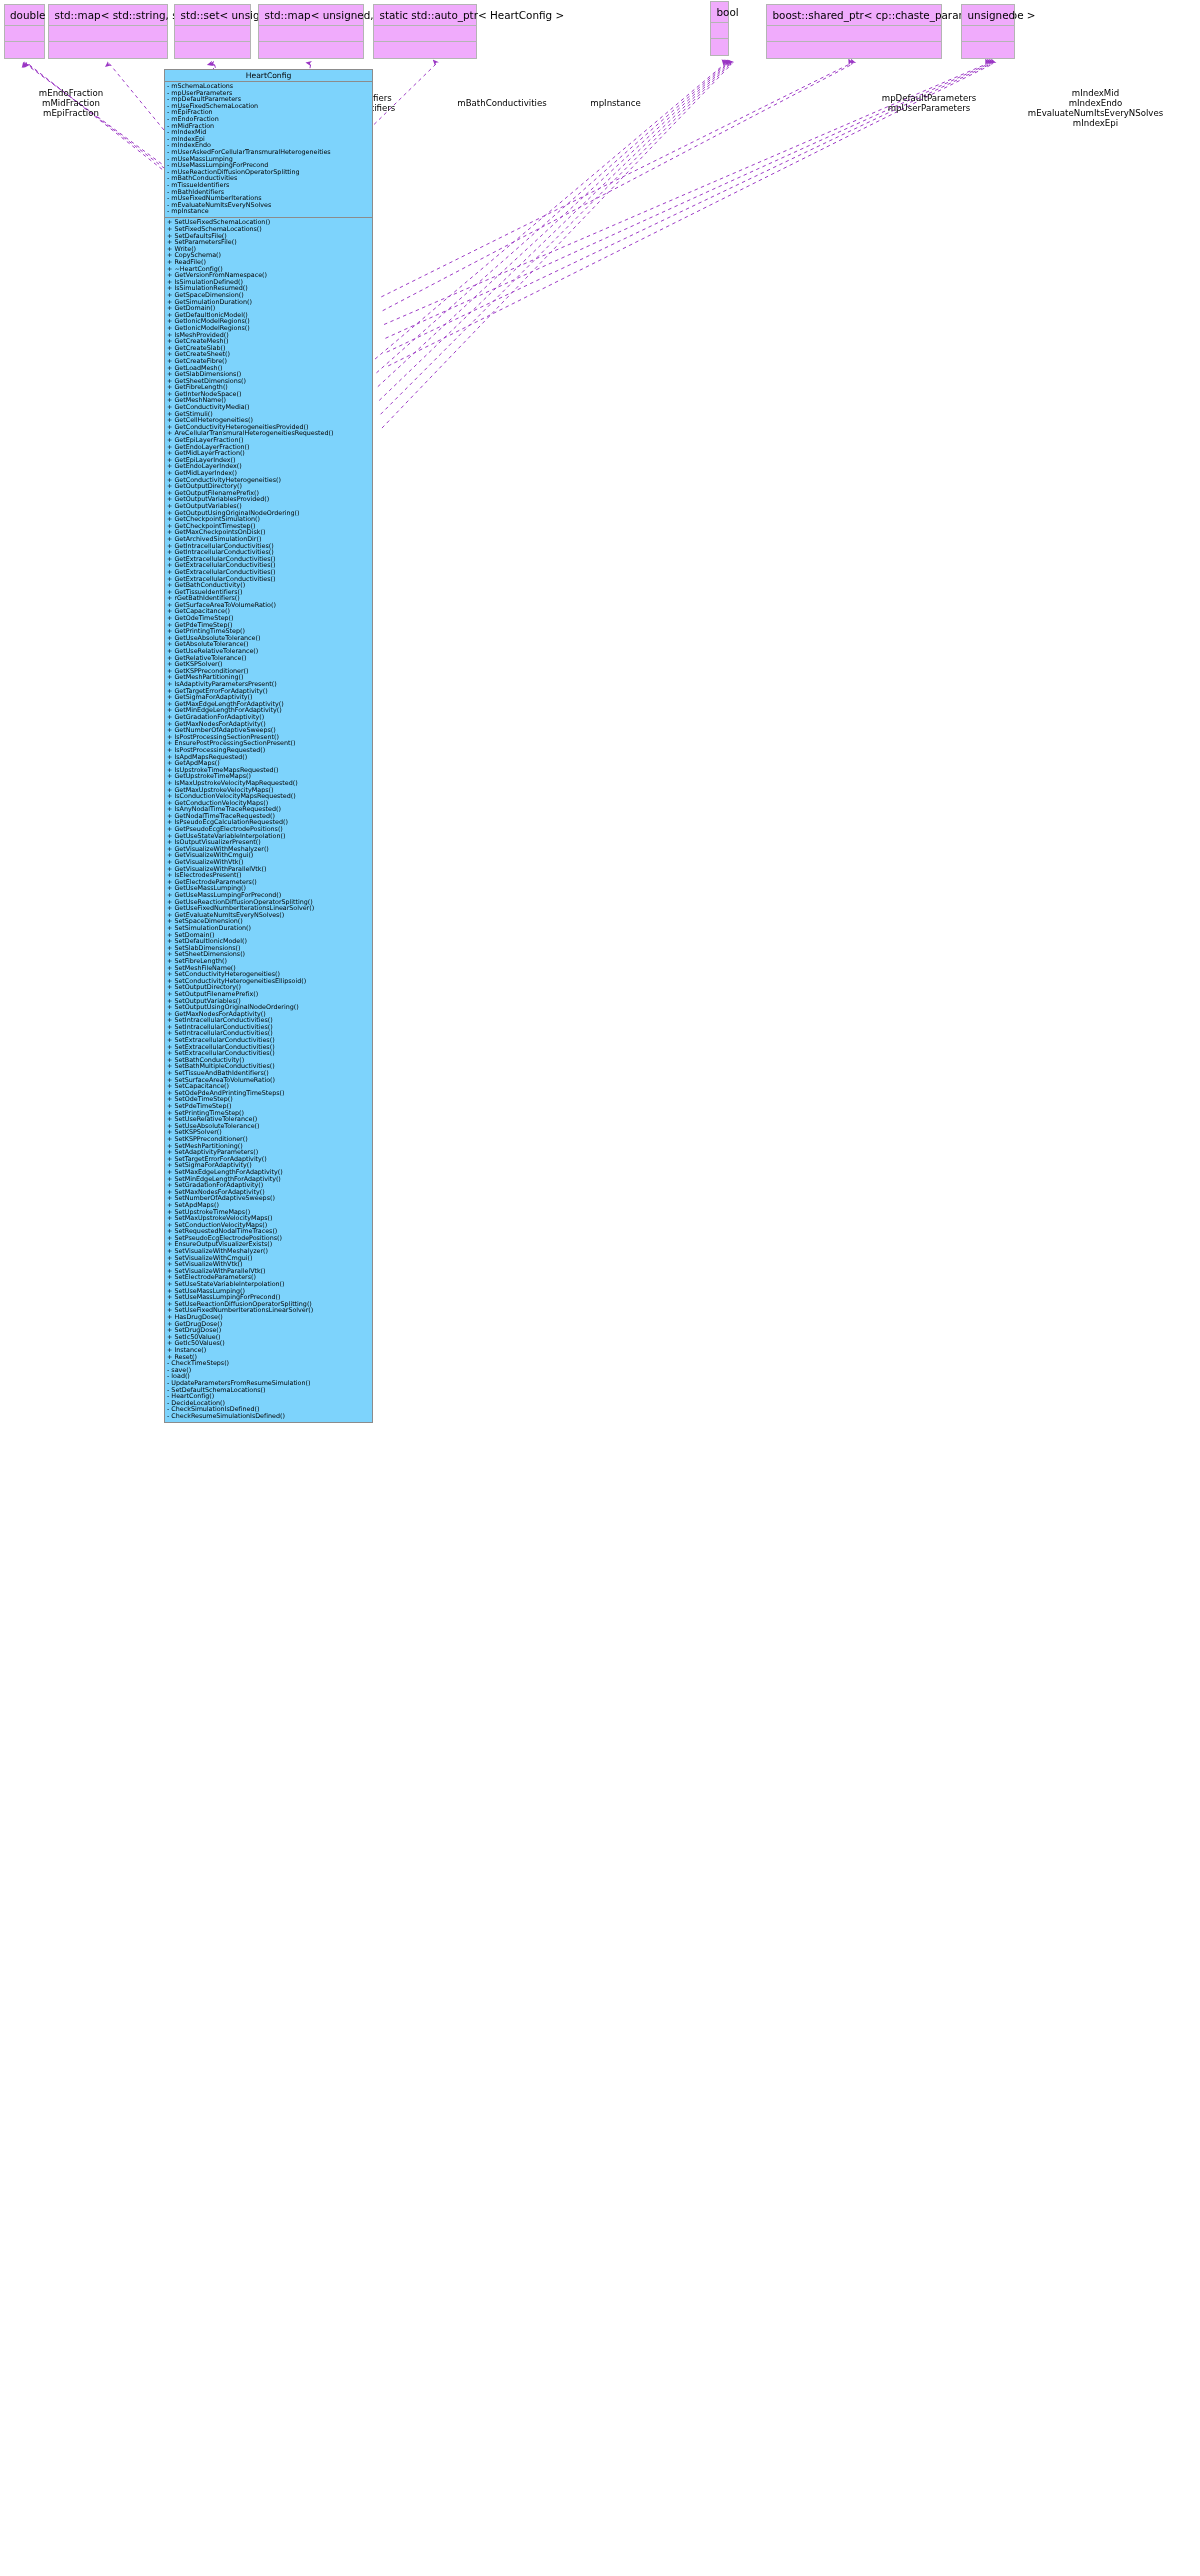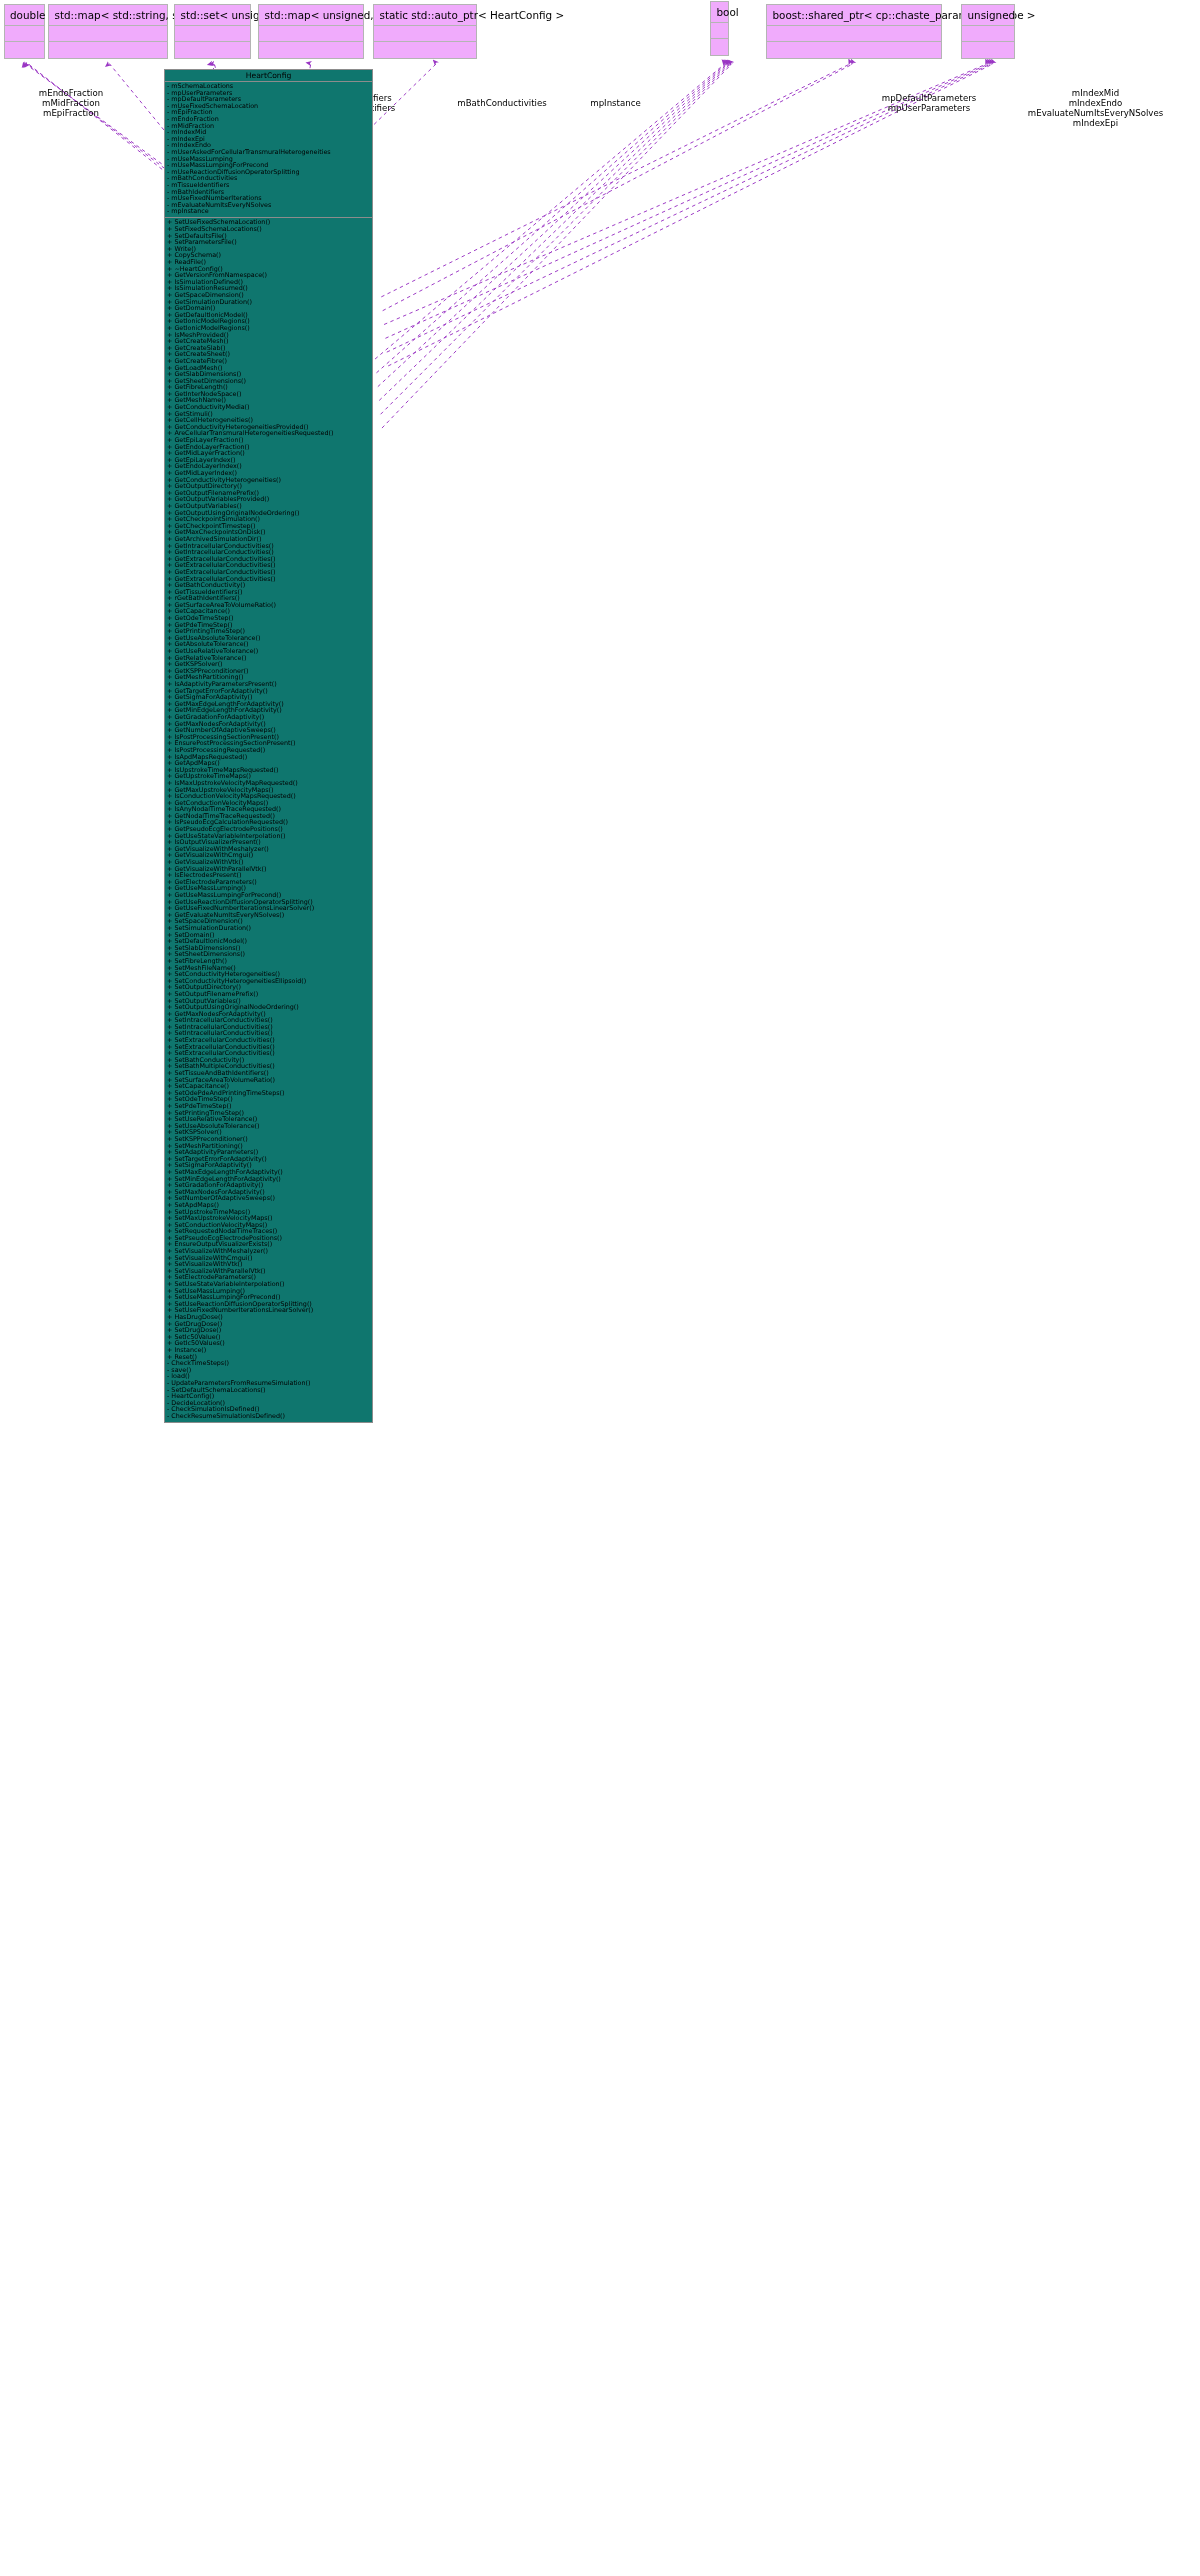--- a/index.html
+++ b/index.html
@@ -10,21 +10,21 @@
   .typebox{position:absolute;background:#f0abfc;border:0.7px solid #b4b4b4;box-sizing:border-box;}
   .typebox .tb-title{
     height:21px;line-height:21px;text-align:center;
     font-size:10.4px;color:#000;white-space:nowrap;
     border-bottom:0.7px solid #b4b4b4;padding:0 5.5px;box-sizing:border-box;
   }
   .typebox .tb-attrs{height:16px;border-bottom:0.7px solid #b4b4b4;box-sizing:border-box;}
   .typebox .tb-ops{height:16px;box-sizing:border-box;}
 
   
-  .classbox{position:absolute;background:#0f766e;border:0.7px solid #8c8c8c;box-sizing:border-box;}
+  .classbox{position:absolute;background:#7dd3fc;border:0.7px solid #8c8c8c;box-sizing:border-box;}
   .classbox .cb-title{
     height:11.7px;line-height:11.7px;text-align:center;
     font-size:7.6px;color:#000;border-bottom:0.7px solid #8c8c8c;box-sizing:border-box;
   }
   .classbox .cb-section{padding:1.4px 2.1px 2.1px 2.1px;box-sizing:border-box;}
   .cb-attrs{border-bottom:0.7px solid #8c8c8c;}
   .cb-row{font-size:6.4px;line-height:6.6px;color:#000;white-space:nowrap;letter-spacing:-0.03px;}
 
   
   .edgelabel{

